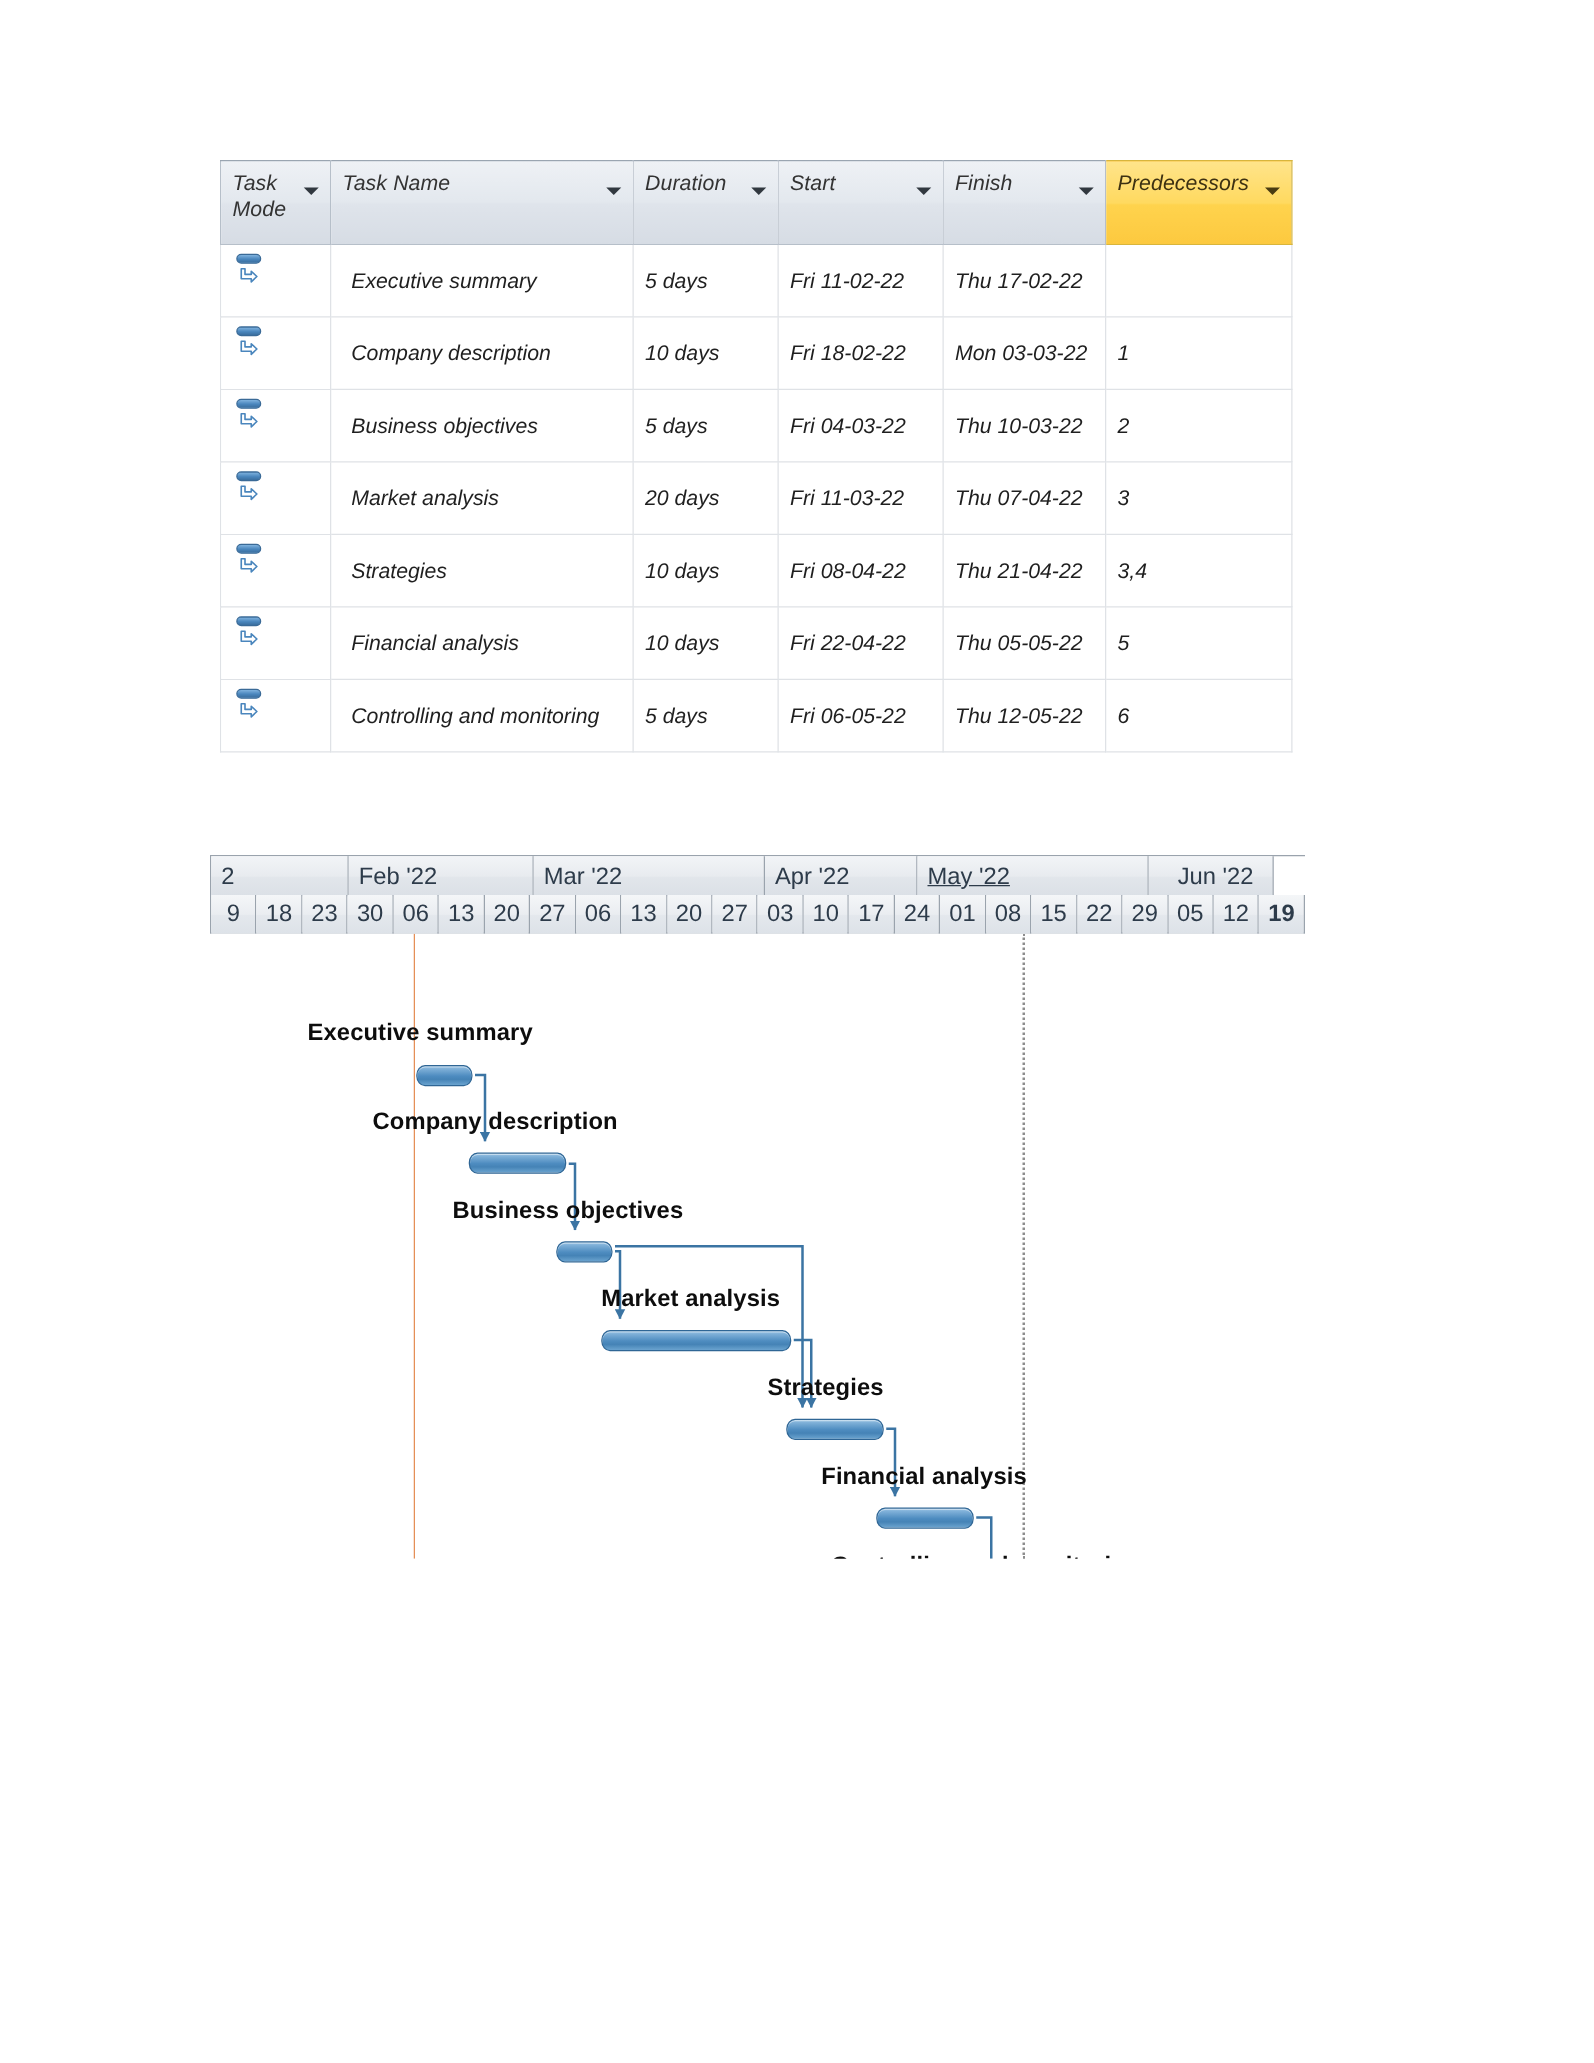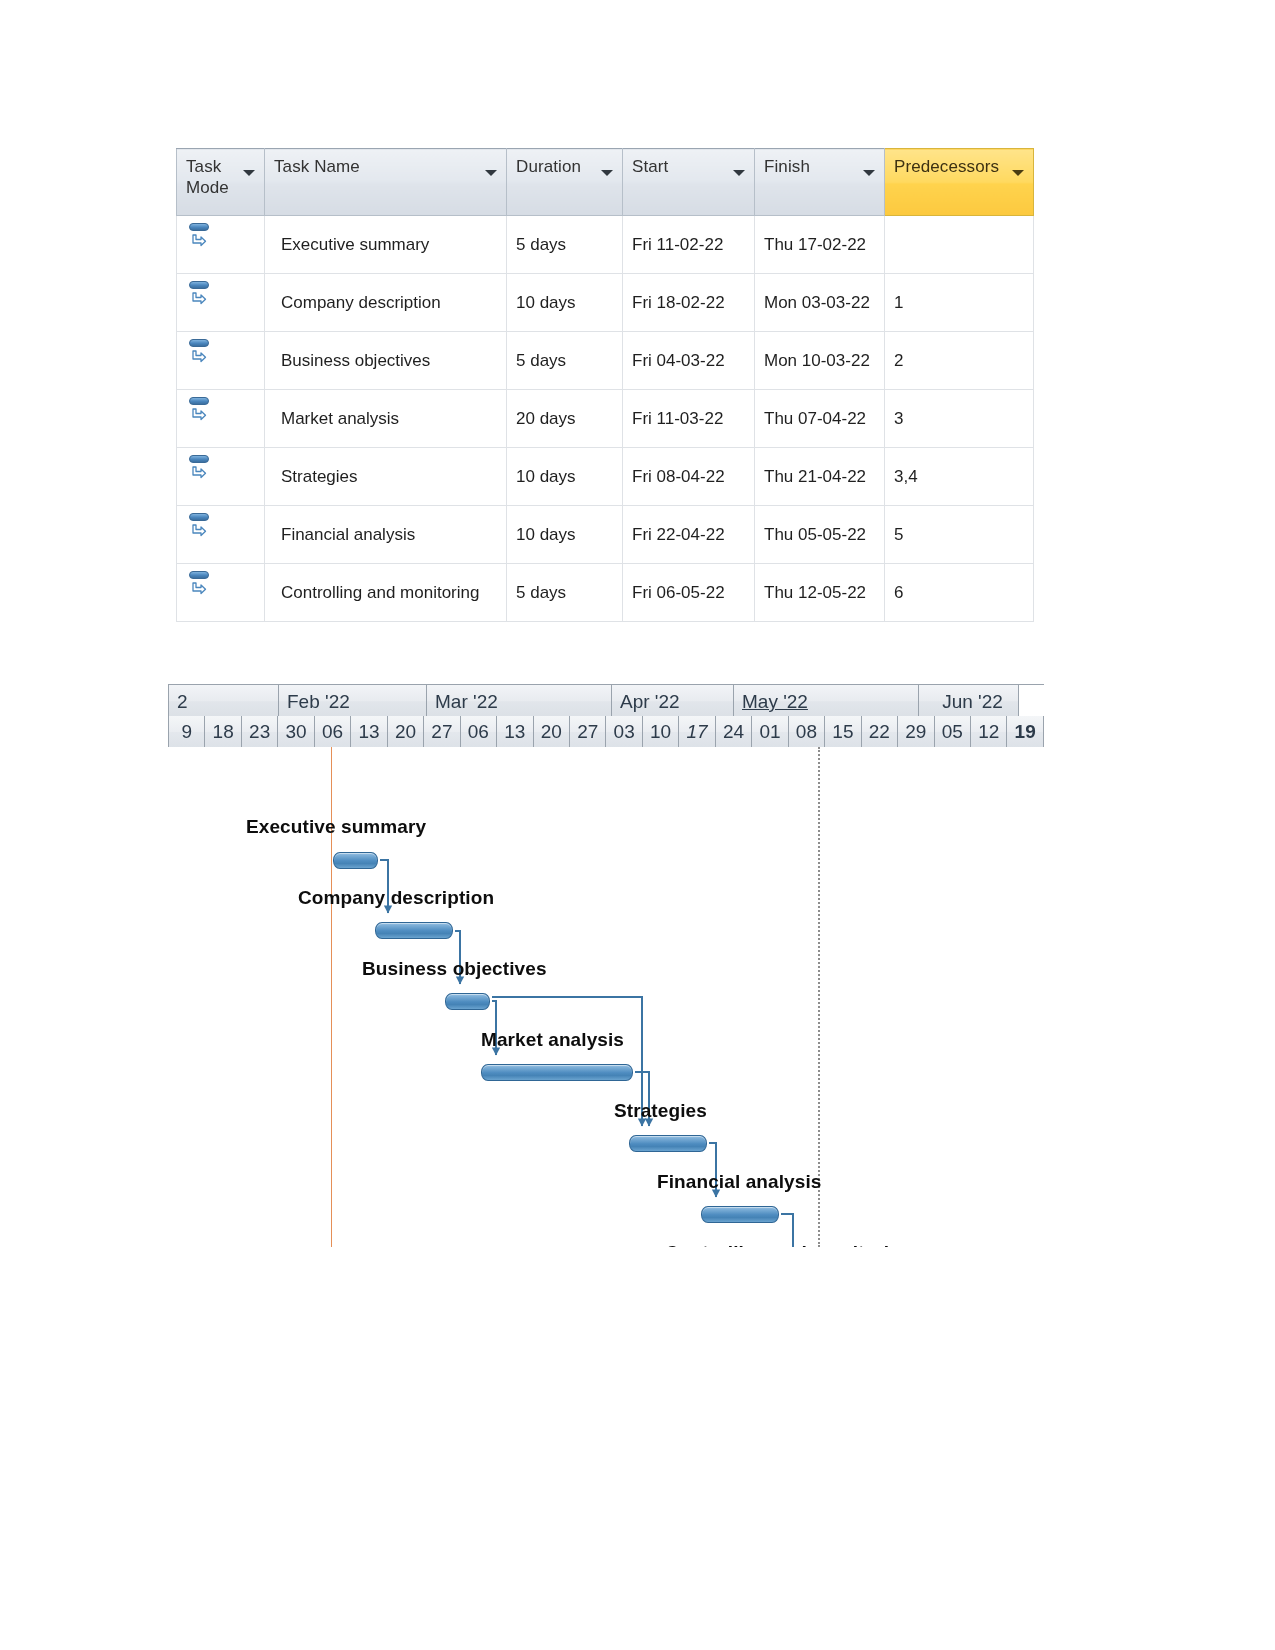--- a/index.html
+++ b/index.html
@@ -4,21 +4,21 @@
 <style>
   html,body{margin:0;padding:0;background:#ffffff;}
   body{
     width:1275px;height:1650px;position:relative;overflow:hidden;
     font-family:"Liberation Sans", sans-serif;
     color:#1a1a1a;
   }
 
   
   #task-table-wrap{
-    position:absolute;left:176px;top:148px;width:857px;
+    position:absolute;left:176px;top:128px;width:857px;font-style:italic;
   }
   table.msp{
     border-collapse:collapse;width:857px;table-layout:fixed;
     background:#fff;
   }
   table.msp col.c-mode{width:88px}
   table.msp col.c-name{width:242px}
   table.msp col.c-dur{width:116px}
   table.msp col.c-start{width:132px}
   table.msp col.c-finish{width:130px}
@@ -212,21 +212,21 @@
             <span class="mode-icon">
               <span class="cap"></span>
               <svg class="arw" viewBox="0 0 15 13">
                 <path d="M1,1 L1,9 L9,9 L9,11.5 L13.5,7.2 L9,3 L9,5.5 L4,5.5 L4,1 Z" fill="none" stroke="#4a86bd" stroke-width="1.3" stroke-linejoin="round"></path>
               </svg>
             </span>
           </td>
           <td class="tname">Business objectives</td>
           <td>5 days</td>
           <td>Fri 04-03-22</td>
-          <td>Mon 10-03-22</td>
+          <td>Thu 10-03-22</td>
           <td>2</td>
         </tr>
         <tr>
           <td class="c-mode-cell">
             <span class="mode-icon">
               <span class="cap"></span>
               <svg class="arw" viewBox="0 0 15 13">
                 <path d="M1,1 L1,9 L9,9 L9,11.5 L13.5,7.2 L9,3 L9,5.5 L4,5.5 L4,1 Z" fill="none" stroke="#4a86bd" stroke-width="1.3" stroke-linejoin="round"></path>
               </svg>
             </span>
@@ -304,21 +304,21 @@
       <div class="cell" style="width: 37px;">06</div>
       <div class="cell" style="width: 37px;">13</div>
       <div class="cell" style="width: 37px;">20</div>
       <div class="cell" style="width: 37px;">27</div>
       <div class="cell" style="width: 37px;">06</div>
       <div class="cell" style="width: 37px;">13</div>
       <div class="cell" style="width: 37px;">20</div>
       <div class="cell" style="width: 37px;">27</div>
       <div class="cell" style="width: 37px;">03</div>
       <div class="cell" style="width: 37px;">10</div>
-      <div class="cell" style="width: 37px; font-style: italic;">17</div>
+      <div class="cell" style="width: 37px;">17</div>
       <div class="cell" style="width: 37px;">24</div>
       <div class="cell" style="width: 37px;">01</div>
       <div class="cell" style="width: 37px;">08</div>
       <div class="cell" style="width: 37px;">15</div>
       <div class="cell" style="width: 37px;">22</div>
       <div class="cell" style="width: 37px;">29</div>
       <div class="cell" style="width: 37px;">05</div>
       <div class="cell" style="width: 37px;">12</div>
       <div class="cell" style="width: 37px; font-weight: bold;">19</div>
     </div>

